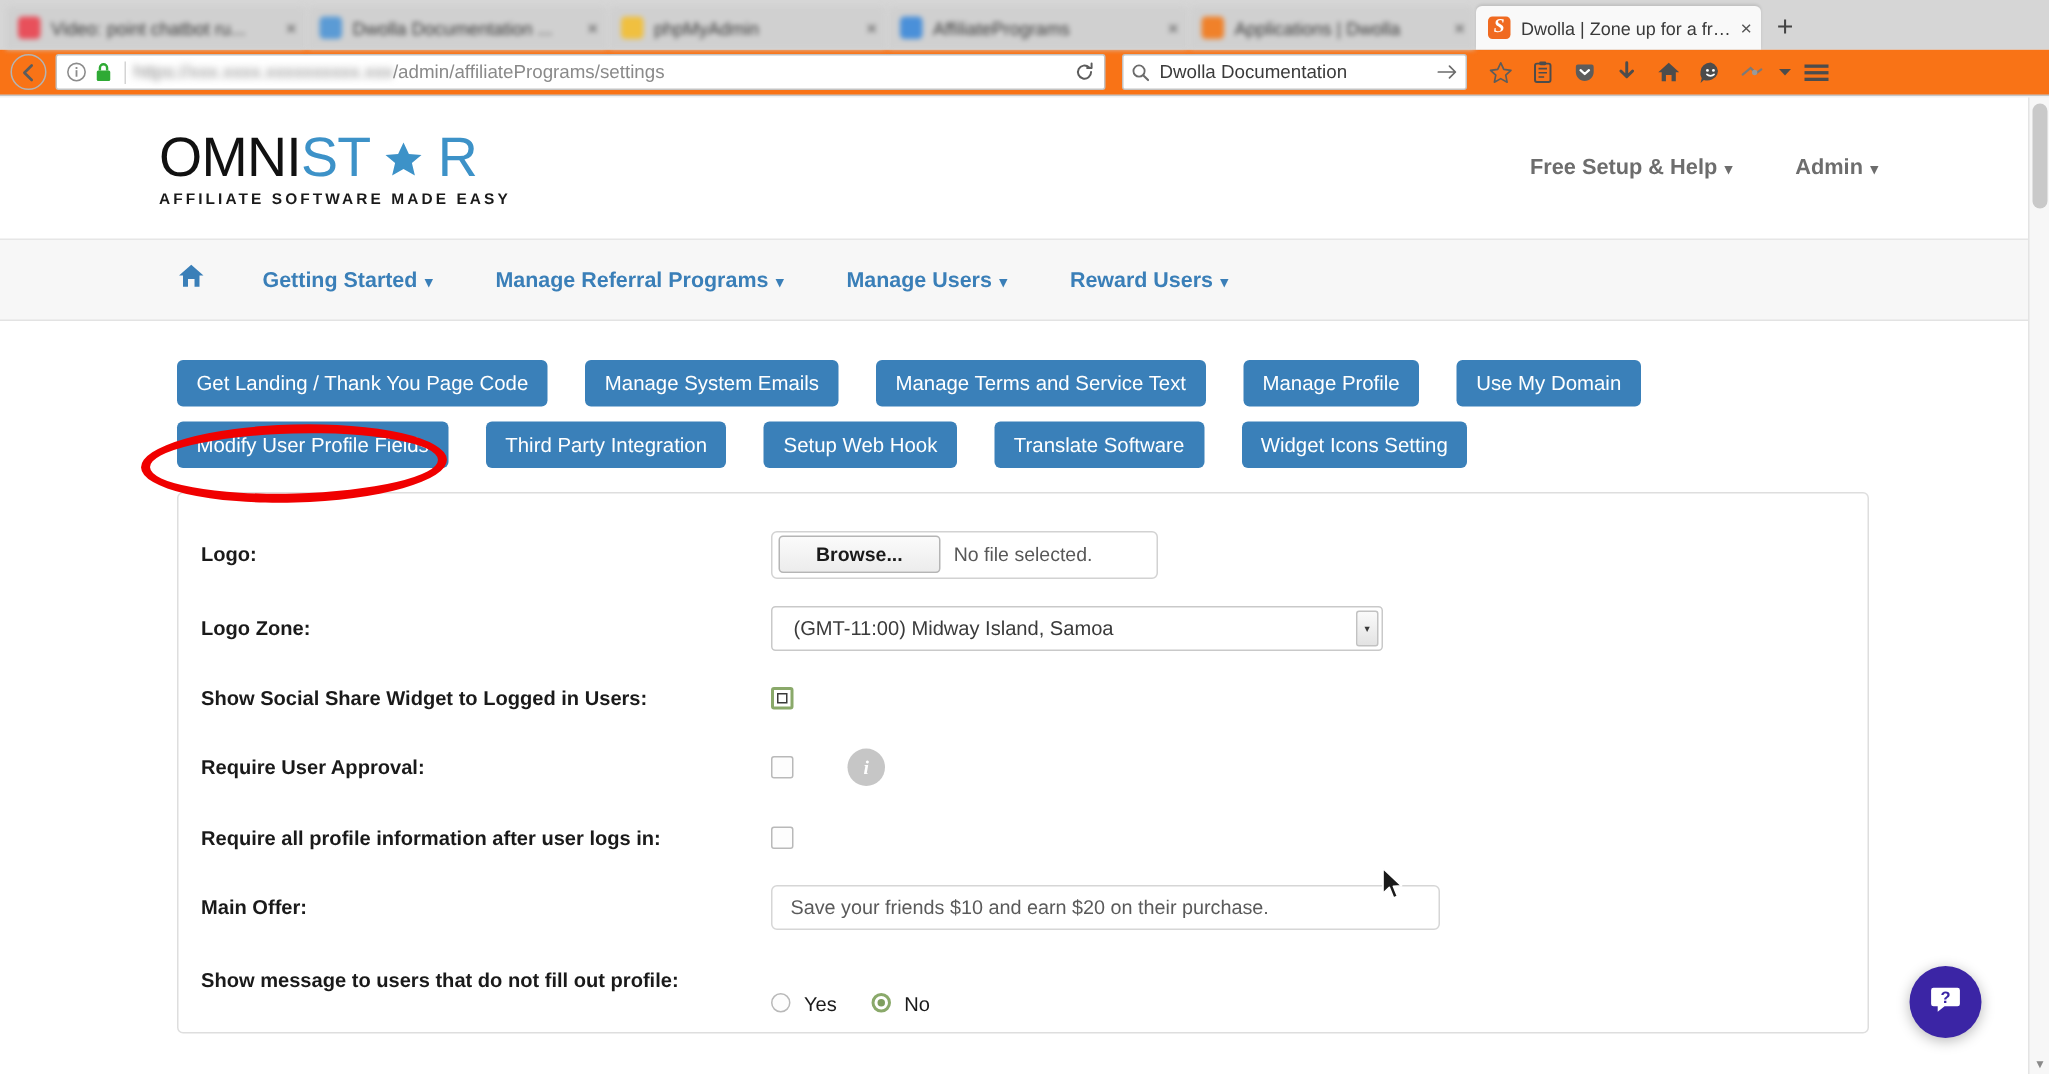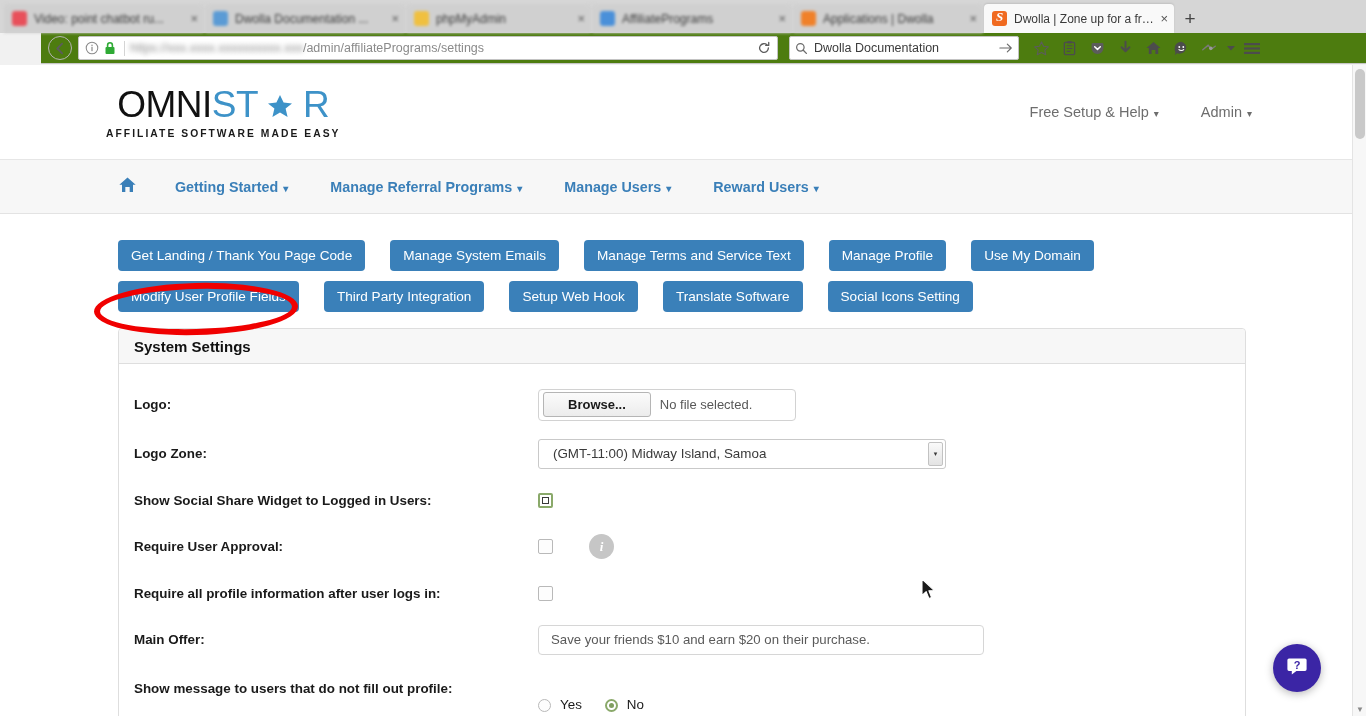--- a/index.html
+++ b/index.html
@@ -51,22 +51,22 @@
   }
   .tab .tab-close {
     font-size:13px; color:#555; margin-left:6px; flex:0 0 auto; line-height:1;
   }
   .newtab {
     width:30px; height:29px; display:flex; align-items:center; justify-content:center;
     font-size:19px; color:#444; font-weight:300;
   }
 
   .navbar {
-    height:31px; background:#4d7c0f; border-bottom:1px solid #c6c6c6;
-    display:flex; align-items:center; padding:0 6px; gap:3px;margin-left:41px;
+    height:31px; background:#f97316; border-bottom:1px solid #c6c6c6;
+    display:flex; align-items:center; padding:0 6px; gap:3px;
   }
   .navbtn {
     width:26px; height:26px; display:flex; align-items:center; justify-content:center;
     color:#4c4c4c;
   }
   .back-circle{
     width:24px;height:24px;border-radius:50%;border:1.5px solid #b4b4b4;
     display:flex;align-items:center;justify-content:center;color:#6d6d6d;font-size:14px;
   }
   .urlbar {
@@ -98,34 +98,34 @@
   .scroll-thumb {
     position:absolute; left:2px; top:4px; width:10px; height:70px;
     background:#c9c9c9; border-radius:5px;
   }
   .scroll-arrow{position:absolute;left:3px;font-size:8px;color:#8a8a8a;}
 
   .site-header {
     height:95px; display:flex; align-items:center; padding:0 100px 0 106px;
     border-bottom:1px solid #e6e6e6;
   }
-  .logo-wrap { display:flex; flex-direction:column;align-items:center; }
+  .logo-wrap { display:flex; flex-direction:column; }
   .logo-main {
     font-size:37px; font-weight:400; letter-spacing:-0.5px;
     font-family:"Liberation Sans", sans-serif; line-height:1;
   }
   .logo-omni { color:#111; }
   .logo-star { color:#3d92c8; }
   .logo-tag {
     font-size:10.3px; letter-spacing:2.05px; color:#1a1a1a; margin-top:5px;
     font-weight:bold; font-family:"Liberation Sans", sans-serif;
   }
   .header-nav { margin-left:auto; display:flex; align-items:center; gap:42px; }
   .header-nav a {
-    font-size:14.5px; color:#6d6d6d; text-decoration:none; font-weight:normal;
+    font-size:14.5px; color:#6d6d6d; text-decoration:none; font-weight:bold;
   }
   .caret { display:inline-block; margin-left:5px; font-size:10px; }
 
   .mainnav {
     height:54px; background:#f7f7f7; border-bottom:1px solid #e3e3e3;
     display:flex; align-items:center; padding-left:118px; gap:0;
   }
   .mainnav .home-ico { margin-right:38px; color:#3a7fb8; }
   .mainnav a {
     font-size:14.3px; color:#3a7fb8; text-decoration:none; font-weight:bold;
@@ -145,21 +145,21 @@
     background:#fff;
   }
   .panel-head {
     height:35px; background:#f7f7f7; border-bottom:1px solid #dedede;
     border-top-left-radius:4px; border-top-right-radius:4px;
     display:flex; align-items:center; padding-left:15px;
   }
   .panel-head h2 { margin:0; font-size:15px; color:#111; font-weight:bold; }
   .panel-body { padding:16px 0 10px 0; }
 
-  .frow { display:flex; align-items:center; min-height:49px; padding-left:15px;gap:24px; }
+  .frow { display:flex; align-items:center; min-height:49px; padding-left:15px; }
   .flabel {
     flex:0 0 380px; font-size:13.4px; color:#1a1a1a; font-weight:bold;
   }
   .fctl { flex:1 1 auto; display:flex; align-items:center; }
 
   .filefield {
     width:258px; height:32px; border:1px solid #d2d2d2; border-radius:4px;
     background:#fff; display:flex; align-items:center; padding:0 4px;
   }
   .browse-btn {
@@ -199,21 +199,21 @@
     color:#fff; font-style:italic; font-weight:bold; font-size:13px;
     font-family:"Liberation Serif", serif; margin-left:36px;
   }
 
   .textinput {
     width:446px; height:30px; border:1px solid #d6d6d6; border-radius:4px;
     background:#fff; display:flex; align-items:center; padding:0 12px;
     font-size:13.2px; color:#5a5a5a;
   }
 
-  .radio-grp { display:flex; align-items:flex-end; gap:9px;margin-top:32px; }
+  .radio-grp { display:flex; align-items:flex-start; gap:9px;margin-top:32px; }
   .radio {
     width:13px; height:13px; border-radius:50%; border:1px solid #b9b9b9;
     background:#fdfdfd;
   }
   .radio.sel {
     border:2px solid #8aa96a; background:#fff; display:flex;
     align-items:center; justify-content:center;
   }
   .radio.sel .dot { width:5px; height:5px; border-radius:50%; background:#7f9e5f; }
   .radio-lbl { font-size:13.4px; color:#1a1a1a; margin-right:14px; }
@@ -423,27 +423,24 @@
         <button class="blue-btn">Manage Terms and Service Text</button>
         <button class="blue-btn">Manage Profile</button>
         <button class="blue-btn">Use My Domain</button>
       </div>
 
       <div class="btn-row">
         <button class="blue-btn">Modify User Profile Fields</button>
         <button class="blue-btn">Third Party Integration</button>
         <button class="blue-btn">Setup Web Hook</button>
         <button class="blue-btn">Translate Software</button>
-        <button class="blue-btn">Social Icons Setting</button>
+        <button class="blue-btn">Widget Icons Setting</button>
       </div>
 
       <div class="panel">
-        <div class="panel-head">
-          <h2>System Settings</h2>
-        </div>
         <div class="panel-body">
 
           <div class="frow">
             <div class="flabel">Logo:</div>
             <div class="fctl">
               <div class="filefield">
                 <span class="browse-btn">Browse...</span>
                 <span class="nofile">No file selected.</span>
               </div>
             </div>

